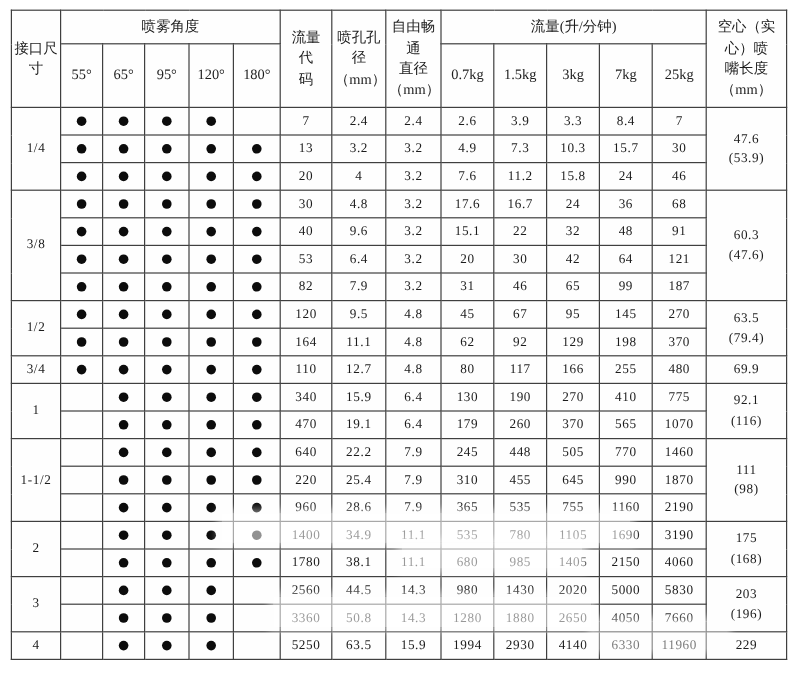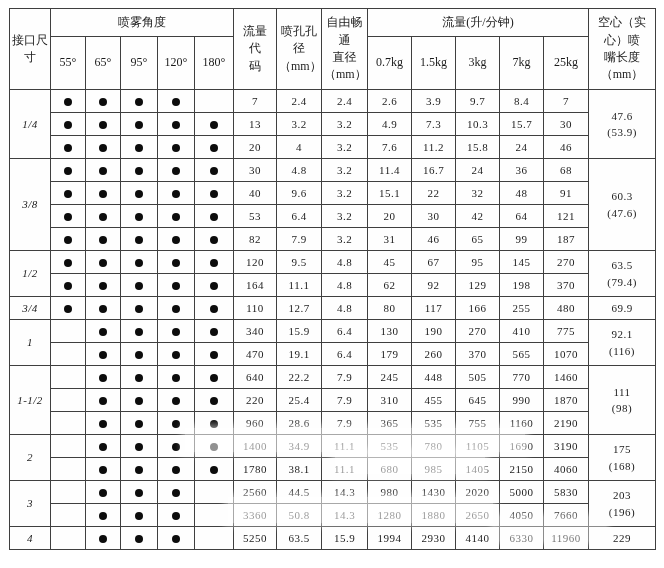--- a/index.html
+++ b/index.html
@@ -30,21 +30,21 @@
   .hdr-sub th { height:52px; }
   .angle-th { text-align:left; vertical-align:bottom; padding:0 0 2px 3px; }
   .kg-th { vertical-align:bottom; padding-bottom:3px; }
   .spec tbody td {
     height:22px;
     font-size:11px;
     letter-spacing:0.5px;
     white-space:pre-line;
     line-height:1.5;
   }
-  .size-cell { letter-spacing:0;font-style:italic; }
+  .size-cell { letter-spacing:0; }
   .len-cell { letter-spacing:0; }
   .dot {
     display:inline-block; width:8px; height:8px; border-radius:50%;
     background:#0c0c0c; vertical-align:middle;
   }
   
   .wm {
     position:absolute; pointer-events:none;
     background:rgba(255,255,255,0.55);
     box-shadow:0 0 6px 4px rgba(255,255,255,0.45);
@@ -111,21 +111,21 @@
           <td><span class="dot"></span></td>
           <td><span class="dot"></span></td>
           <td><span class="dot"></span></td>
           <td><span class="dot"></span></td>
           <td></td>
           <td>7</td>
           <td>2.4</td>
           <td>2.4</td>
           <td>2.6</td>
           <td>3.9</td>
-          <td>9.7</td>
+          <td>3.3</td>
           <td>8.4</td>
           <td>7</td>
           <td class="len-cell" rowspan="3">47.6
 (53.9)</td>
         </tr>
         <tr>
           <td><span class="dot"></span></td>
           <td><span class="dot"></span></td>
           <td><span class="dot"></span></td>
           <td><span class="dot"></span></td>
@@ -157,21 +157,21 @@
         <tr>
           <td class="size-cell" rowspan="4">3/8</td>
           <td><span class="dot"></span></td>
           <td><span class="dot"></span></td>
           <td><span class="dot"></span></td>
           <td><span class="dot"></span></td>
           <td><span class="dot"></span></td>
           <td>30</td>
           <td>4.8</td>
           <td>3.2</td>
-          <td>11.4</td>
+          <td>17.6</td>
           <td>16.7</td>
           <td>24</td>
           <td>36</td>
           <td>68</td>
           <td class="len-cell" rowspan="4">60.3
 (47.6)</td>
         </tr>
         <tr>
           <td><span class="dot"></span></td>
           <td><span class="dot"></span></td>

